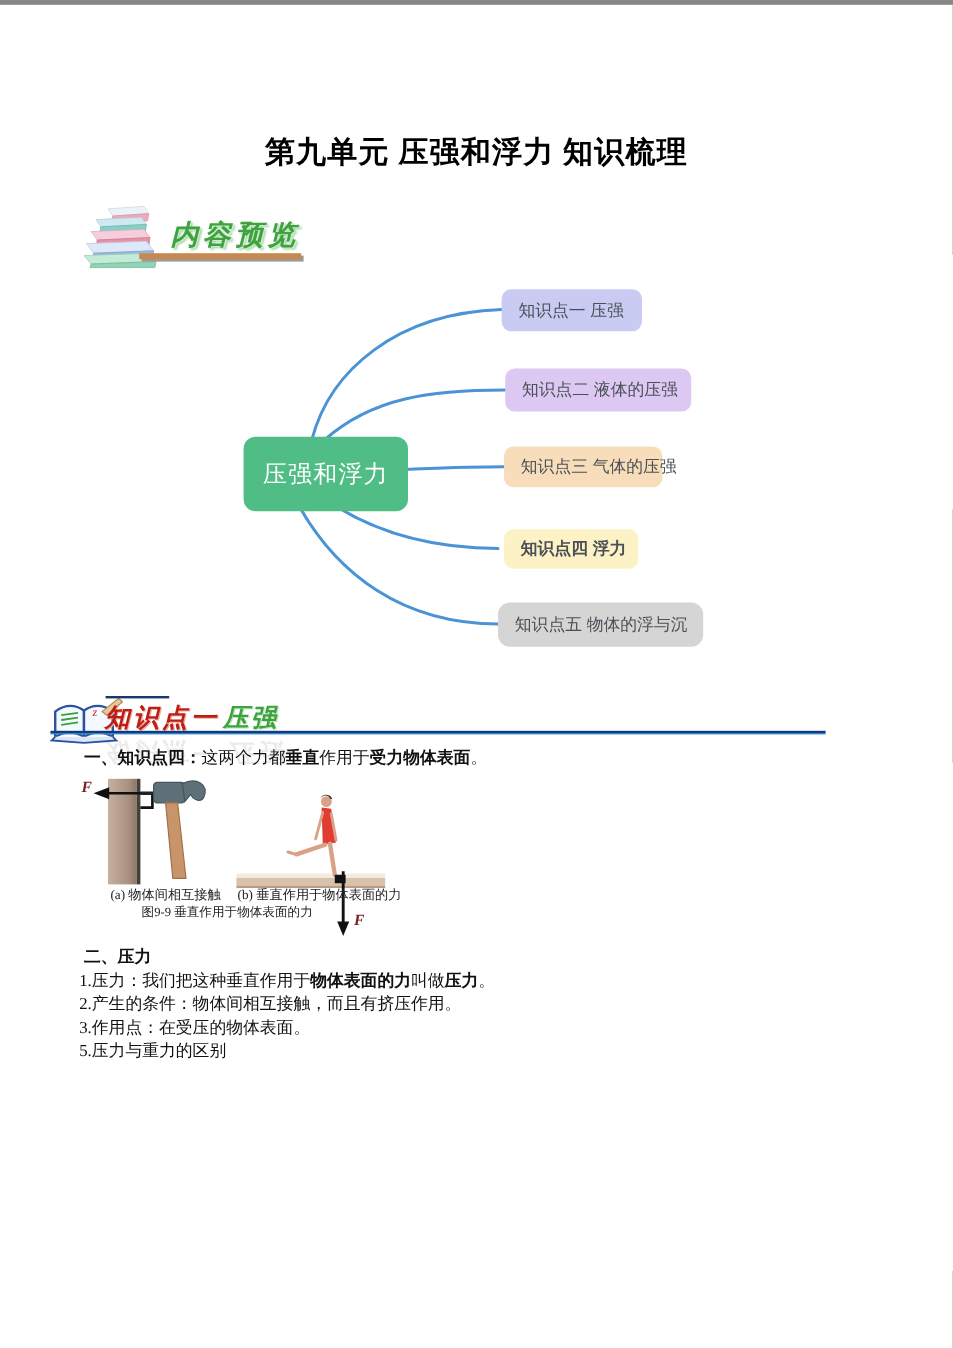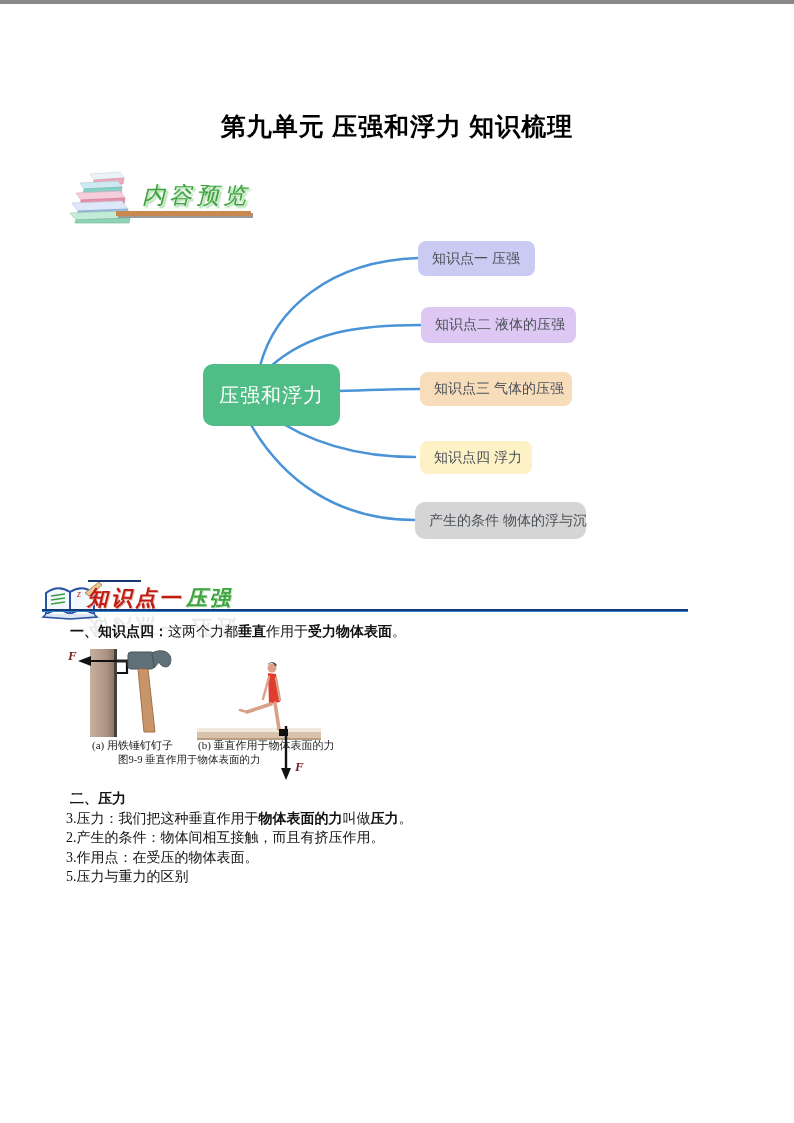--- a/index.html
+++ b/index.html
@@ -12,21 +12,21 @@
   
   .doc-title {
     position:absolute; top:106px; left:0; width:100%;
     text-align:center; font-size:25px; font-weight:bold; color:#000;
     letter-spacing:1px;
   }
   
   .books-icon { position:absolute; left:62px; top:166px; }
   .preview-label {
     position:absolute; left:142px; top:176px;
-    font-size:23px; font-weight:normal; font-style:italic;
+    font-size:23px; font-weight:bold; font-style:italic;
     color:#3ea33e; letter-spacing:4px;
     text-shadow:1px 1px 0 #cdeccd, 2px 2px 2px #9acd9a;
   }
   .preview-bar {
     position:absolute; left:116px; top:207px; width:135px; height:5px;
     background:#c8884f; box-shadow:2px 2px 0 #9a9a9a;
   }
   
   .mindmap { position:absolute; left:190px; top:225px; width:420px; height:330px; }
   .mindmap svg { position:absolute; left:0; top:0; }
@@ -37,21 +37,21 @@
     font-size:20px; color:#fff; letter-spacing:1px;
   }
   .mm-node {
     position:absolute; border-radius:8px;
     display:flex; align-items:center; padding:0 14px;
     font-family:"Liberation Sans","DejaVu Sans",sans-serif;
     font-size:14px; color:#4a5056; white-space:nowrap;
   }
   .mm-n0 { left:228px; top:12px;  width:117px; height:35px; }
   .mm-n1 { left:231px; top:78px;  width:155px; height:36px; }
-  .mm-n2 { left:230px; top:143px; width:152px; height:34px; }
+  .mm-n2 { left:230px; top:143px; width:132px; height:34px; }
   .mm-n3 { left:230px; top:212px; width:112px; height:33px; }
   .mm-n4 { left:225px; top:273px; width:171px; height:37px; border-radius:10px; }
   
   .sec-book-icon { position:absolute; left:41px; top:577px; }
   .sec-topline { position:absolute; left:88px; top:576px; width:53px; height:2px; background:#16386e; }
   .sec-badge-red {
     position:absolute; left:87px; top:580px;
     font-size:21px; font-weight:bold; font-style:italic; letter-spacing:3px;
     color:#bf1d12; text-shadow:1px 1px 0 #e8b0a8;
   }
@@ -124,22 +124,22 @@
       <path class="mm-curve" d="M 70 137 C 85 80 140 32 228 29" fill="none" stroke-width="2.5" stroke-linecap="round" stroke="#4a93d6"></path>
       <path class="mm-curve" d="M 80 138 C 120 102 170 96 231 96" fill="none" stroke-width="2.5" stroke-linecap="round" stroke="#4a93d6"></path>
       <path class="mm-curve" d="M 150 162 C 178 161 204 160 230 160" fill="none" stroke-width="2.5" stroke-linecap="round" stroke="#4a93d6"></path>
       <path class="mm-curve" d="M 78 185 C 120 215 168 228 225 228" fill="none" stroke-width="2.5" stroke-linecap="round" stroke="#4a93d6"></path>
       <path class="mm-curve" d="M 55 185 C 90 252 148 291 225 291" fill="none" stroke-width="2.5" stroke-linecap="round" stroke="#4a93d6"></path>
     </svg>
     <div class="mm-root" style="background: rgb(80, 189, 134);">压强和浮力</div>
     <div class="mm-node mm-n0" style="background: rgb(201, 203, 242);">知识点一  压强</div>
     <div class="mm-node mm-n1" style="background: rgb(220, 200, 242);">知识点二  液体的压强</div>
     <div class="mm-node mm-n2" style="background: rgb(248, 221, 187);">知识点三 气体的压强</div>
-    <div class="mm-node mm-n3" style="background: rgb(253, 242, 198);">知识点四 浮力</div>
-    <div class="mm-node mm-n4" style="background: rgb(213, 213, 213);">产生的条件 物体的浮与沉</div>
+    <div class="mm-node mm-n3" style="background: rgb(253, 242, 198); font-weight: bold;">知识点四 浮力</div>
+    <div class="mm-node mm-n4" style="background: rgb(213, 213, 213);">知识点五 物体的浮与沉</div>
   </div>
 
   <svg class="sec-book-icon" width="62" height="40" viewBox="0 0 62 40">
     <path d="M5 12 Q17 3 29 11 L29 33 Q17 26 5 33 Z" fill="#f4f8ff" stroke="#2a52a0" stroke-width="2"></path>
     <path d="M29 11 Q41 3 53 12 L53 33 Q41 26 29 33 Z" fill="#f4f8ff" stroke="#2a52a0" stroke-width="2"></path>
     <path d="M5 33 L2 36 L29 38 L56 36 L53 33" fill="#dde6f4" stroke="#2a52a0" stroke-width="1.5"></path>
     <line x1="10" y1="15" x2="24" y2="13" stroke="#3aa03a" stroke-width="1.5"></line>
     <line x1="10" y1="19" x2="24" y2="17" stroke="#3aa03a" stroke-width="1.5"></line>
     <line x1="10" y1="23" x2="24" y2="21" stroke="#3aa03a" stroke-width="1.5"></line>
     <text x="36" y="16" font-size="10" font-style="italic" fill="#cc2222" font-family="Liberation Serif, DejaVu Serif, serif">z</text>
@@ -186,27 +186,27 @@
       <line x1="12" y1="58" x2="5" y2="56" stroke="#d9a188" stroke-width="2.6" stroke-linecap="round"></line>
     </g>
 
     <rect x="44" y="75" width="9" height="7" fill="#111"></rect>
 
     <line x1="51" y1="72" x2="51" y2="118" stroke="#111" stroke-width="2.4"></line>
     <polygon points="51,126 46,114 56,114" fill="#111"></polygon>
   </svg>
   <div class="force-label force-label-b">F</div>
 
-  <div class="fig-a-label">(a) 用铁锤钉钉子</div>
+  <div class="fig-a-label">(a) 物体间相互接触</div>
   <div class="fig-b-label">(b) 垂直作用于物体表面的力</div>
   <div class="fig-caption">图9-9 垂直作用于物体表面的力</div>
 
   <div class="pressure-block">
     <div class="pressure-heading">二、压力</div>
     <div>
-      <span>3.压力：我们把这种垂直作用于</span><span class="b">物体表面的力</span><span>叫做</span><span class="b">压力</span><span>。</span>
+      <span>1.压力：我们把这种垂直作用于</span><span class="b">物体表面的力</span><span>叫做</span><span class="b">压力</span><span>。</span>
     </div>
     <div>2.产生的条件：物体间相互接触，而且有挤压作用。</div>
     <div>3.作用点：在受压的物体表面。</div>
     <div>5.压力与重力的区别</div>
   </div>
 
 </div>
 
 </body></html>

